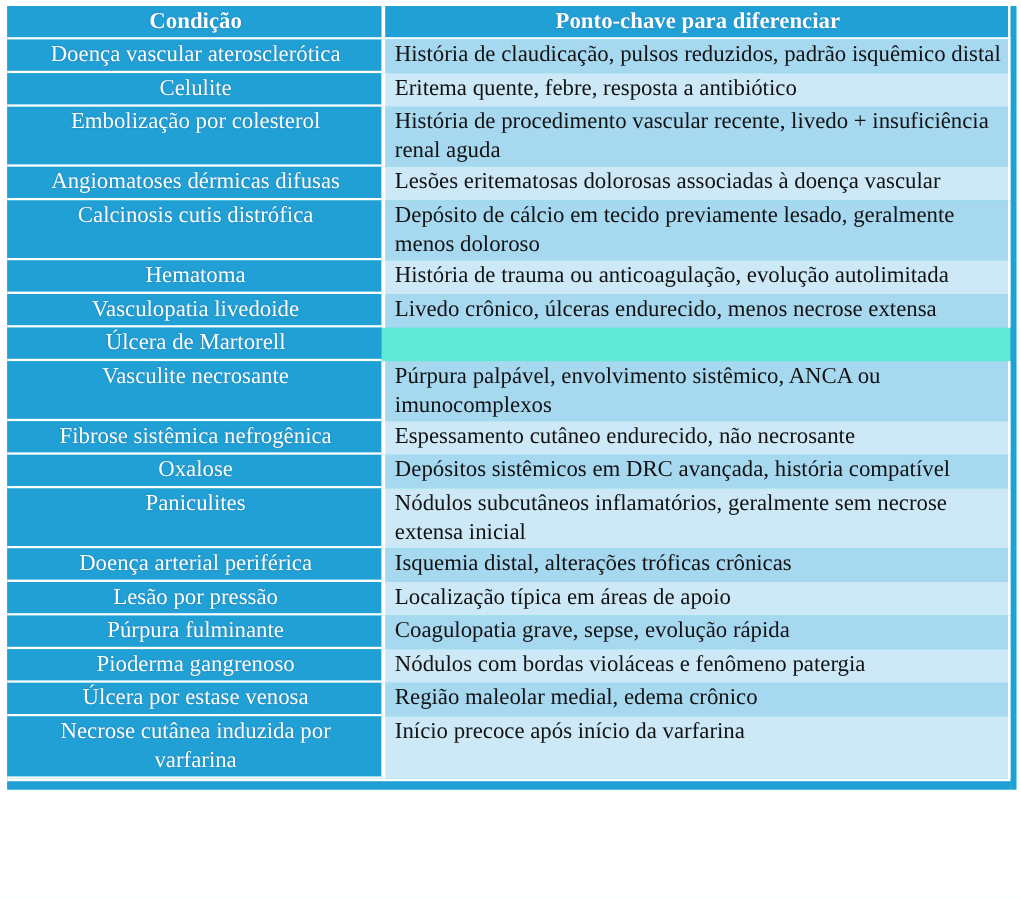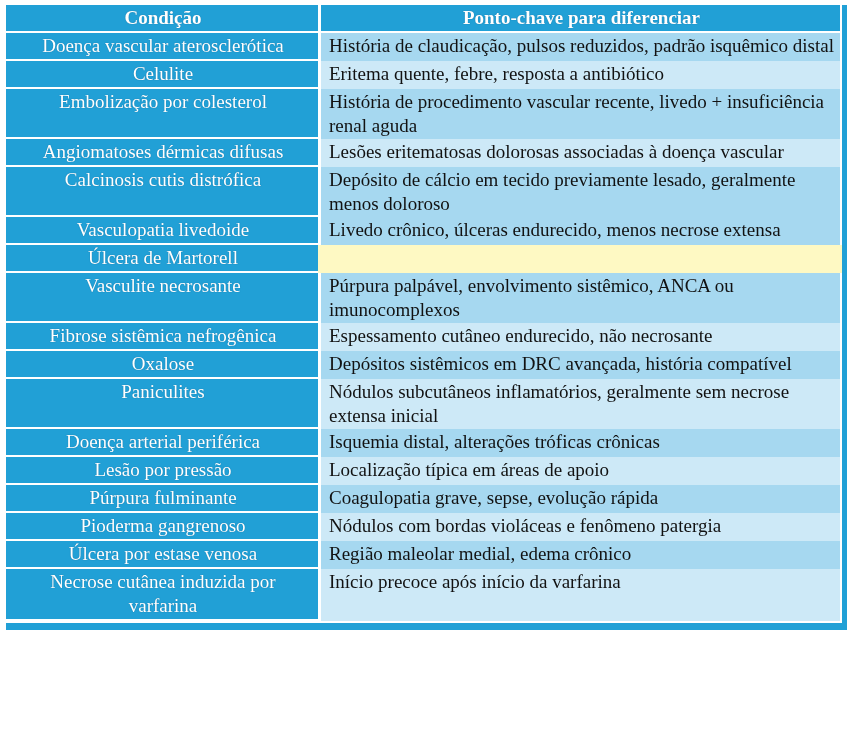--- a/index.html
+++ b/index.html
@@ -8,21 +8,21 @@
     --band-light:#CDE9F7;
     --grid:#FFFFFF;
     --cond-text:#FFFFFF;
     --key-text:#121212;
   }
   *{box-sizing:border-box;margin:0;padding:0;}
   html,body{width:851px;height:749px;background:#ffffff;overflow:hidden;}
   body{font-family:"Liberation Serif","DejaVu Serif",serif;}
   .table-wrap{
     position:absolute;left:6px;top:5px;width:841px;
-    background:#fef9c3;
+    background:#5eead4;
     border-right:5px solid var(--blue);
   }
   .t-row{display:flex;width:100%;}
   .cell{
     font-size:19px;line-height:24px;
     padding:1px 6px 1px 8px;
   }
   .cell-cond{
     width:312px;flex:0 0 312px;
     background:var(--blue);
@@ -81,20 +81,24 @@
   <div class="t-row band-light">
     <div class="cell cell-cond">Angiomatoses dérmicas difusas</div>
     <div class="cell cell-key">Lesões eritematosas dolorosas associadas à doença vascular</div>
   </div>
 
   <div class="t-row band-dark">
     <div class="cell cell-cond">Calcinosis cutis distrófica</div>
     <div class="cell cell-key">Depósito de cálcio em tecido previamente lesado, geralmente menos doloroso</div>
   </div>
 
+  <div class="t-row band-light">
+    <div class="cell cell-cond">Hematoma</div>
+    <div class="cell cell-key">História de trauma ou anticoagulação, evolução autolimitada</div>
+  </div>
 
   <div class="t-row band-dark">
     <div class="cell cell-cond">Vasculopatia livedoide</div>
     <div class="cell cell-key">Livedo crônico, úlceras endurecido, menos necrose extensa</div>
   </div>
 
   <div class="t-row band-light">
     <div class="cell cell-cond">Úlcera de Martorell</div>
   </div>
 

